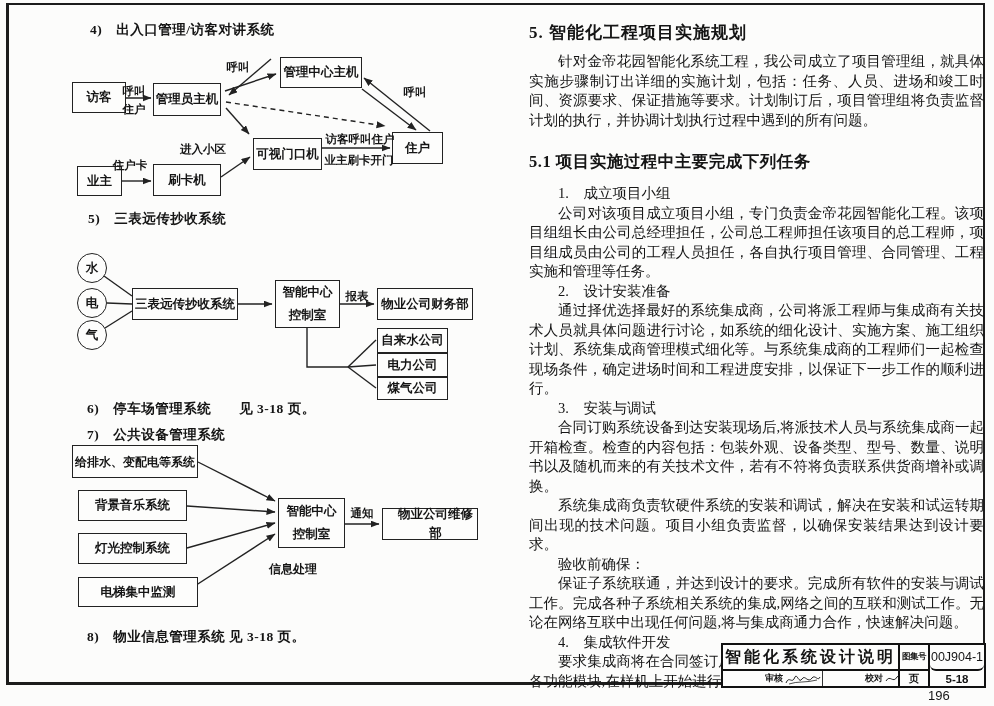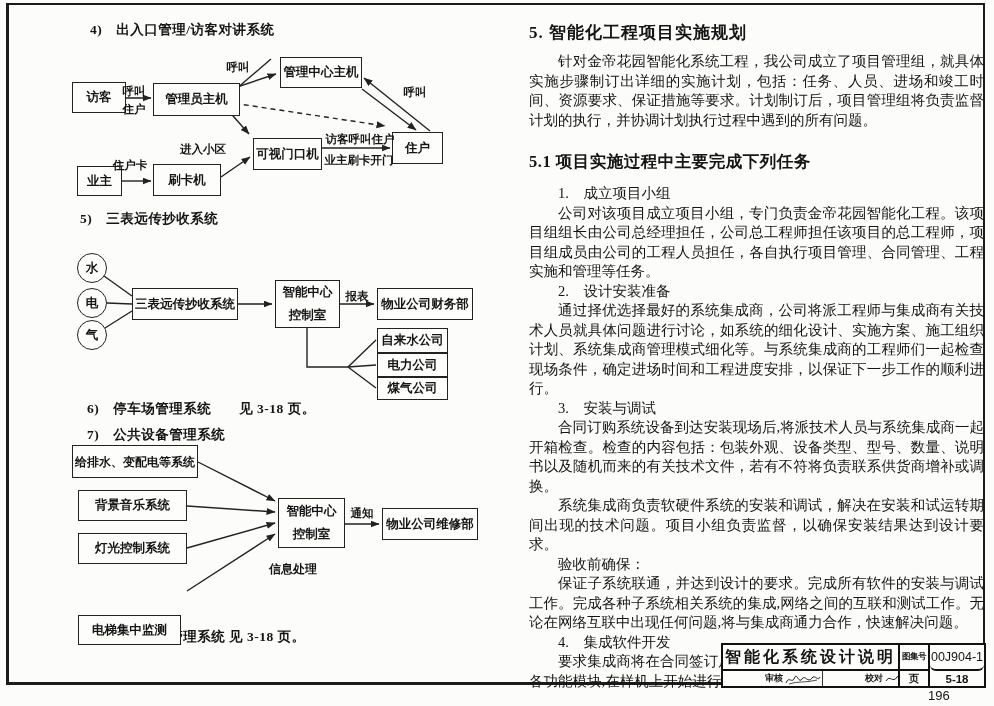--- a/index.html
+++ b/index.html
@@ -43,21 +43,21 @@
   .folio{position:absolute;left:928px;top:688px;width:58px;text-align:left;font-size:13px;
          font-family:"Liberation Sans","DejaVu Sans",sans-serif;}
 </style>
 </head>
 <body>
 
 <div class="page">
   <div class="frame"></div>
 
   <div class="lhead" style="left:90px;top:21px;">4)　出入口管理/访客对讲系统</div>
-  <div class="lhead" style="left:80px;top:210px;">5)　三表远传抄收系统</div>
+  <div class="lhead" style="left:88px;top:210px;">5)　三表远传抄收系统</div>
   <div class="lhead" style="left:87px;top:400px;">6)　停车场管理系统　　见 3-18 页。</div>
   <div class="lhead" style="left:87px;top:426px;">7)　公共设备管理系统</div>
   <div class="lhead" style="left:87px;top:628px;">8)　物业信息管理系统 见 3-18 页。</div>
 
   <div class="diagram" style="left:60px;top:45px;width:410px;height:160px;">
     <svg width="410" height="160" viewBox="0 0 410 160">
       <defs>
         <marker id="arrA" markerWidth="10" markerHeight="8" refX="8.5" refY="3.5" orient="auto" markerUnits="userSpaceOnUse">
           <path d="M0,0 L9,3.5 L0,7 Z" fill="#222"></path>
         </marker>
@@ -69,21 +69,21 @@
         <line x1="302" y1="44" x2="356" y2="85" marker-end="url(#arrA)"></line>
         <line x1="370" y1="86" x2="304" y2="33" marker-end="url(#arrA)"></line>
         <line x1="166" y1="57" x2="325" y2="81" stroke-dasharray="5,4" marker-end="url(#arrA)"></line>
         <line x1="166" y1="63" x2="189" y2="89" marker-end="url(#arrA)"></line>
         <line x1="62" y1="136" x2="91" y2="136" marker-end="url(#arrA)"></line>
         <line x1="161" y1="132" x2="190" y2="112" marker-end="url(#arrA)"></line>
         <line x1="262" y1="103" x2="330" y2="103" marker-end="url(#arrA)"></line>
       </g>
     </svg>
     <div class="dbox" style="left:12px;top:37px;width:54px;height:31px;">访客</div>
-    <div class="dbox" style="left:93px;top:38px;width:87px;height:33px;">管理员主机</div>
+    <div class="dbox" style="left:93px;top:38px;width:68px;height:33px;">管理员主机</div>
     <div class="dbox" style="left:220px;top:12px;width:82px;height:31px;">管理中心主机</div>
     <div class="dbox" style="left:193px;top:93px;width:69px;height:32px;">可视门口机</div>
     <div class="dbox" style="left:332px;top:87px;width:51px;height:32px;">住户</div>
     <div class="dbox" style="left:17px;top:121px;width:45px;height:30px;">业主</div>
     <div class="dbox" style="left:93px;top:119px;width:68px;height:32px;">刷卡机</div>
     <div class="dlabel" style="left:74px;top:39px;">呼叫</div>
     <div class="dlabel" style="left:74px;top:57px;">住户</div>
     <div class="dlabel" style="left:178px;top:15px;">呼叫</div>
     <div class="dlabel" style="left:355px;top:40px;">呼叫</div>
     <div class="dlabel" style="left:143px;top:97px;">进入小区</div>
@@ -135,24 +135,24 @@
         <line x1="138" y1="22" x2="215" y2="61" marker-end="url(#arrC)"></line>
         <line x1="127" y1="66" x2="215" y2="72" marker-end="url(#arrC)"></line>
         <line x1="127" y1="108" x2="215" y2="83" marker-end="url(#arrC)"></line>
         <line x1="127" y1="151" x2="215" y2="94" marker-end="url(#arrC)"></line>
         <line x1="285" y1="84" x2="319" y2="84" marker-end="url(#arrC)"></line>
       </g>
     </svg>
     <div class="dbox" style="left:12px;top:5px;width:126px;height:33px;font-size:12px;">给排水、变配电等系统</div>
     <div class="dbox" style="left:18px;top:50px;width:109px;height:31px;">背景音乐系统</div>
     <div class="dbox" style="left:18px;top:93px;width:109px;height:31px;">灯光控制系统</div>
-    <div class="dbox" style="left:18px;top:137px;width:103px;height:30px;margin-top:38px;">电梯集中监测</div>
+    <div class="dbox" style="left:18px;top:137px;width:120px;height:30px;">电梯集中监测</div>
     <div class="dbox tall" style="left:218px;top:58px;width:67px;height:50px;">智能中心
 控制室</div>
-    <div class="dbox" style="left:322px;top:68px;width:96px;height:32px;">物业公司维修部</div>
+    <div class="dbox" style="left:322px;top:68px;width:96px;height:32px;padding-left:12px;">物业公司维修部</div>
     <div class="dlabel" style="left:302px;top:66px;">通知</div>
     <div class="dlabel" style="left:233px;top:121px;font-size:12px;">信息处理</div>
   </div>
 
   <div class="rightcol">
     <div class="rh1">5. 智能化工程项目实施规划</div>
     <div class="rp">针对金帝花园智能化系统工程，我公司成立了项目管理组，就具体实施步骤制订出详细的实施计划，包括：任务、人员、进场和竣工时间、资源要求、保证措施等要求。计划制订后，项目管理组将负责监督计划的执行，并协调计划执行过程中遇到的所有问题。</div>
     <div class="rh2">5.1 项目实施过程中主要完成下列任务</div>
     <div class="rnum">1.　成立项目小组</div>
     <div class="rp">公司对该项目成立项目小组，专门负责金帝花园智能化工程。该项目组组长由公司总经理担任，公司总工程师担任该项目的总工程师，项目组成员由公司的工程人员担任，各自执行项目管理、合同管理、工程实施和管理等任务。</div>

